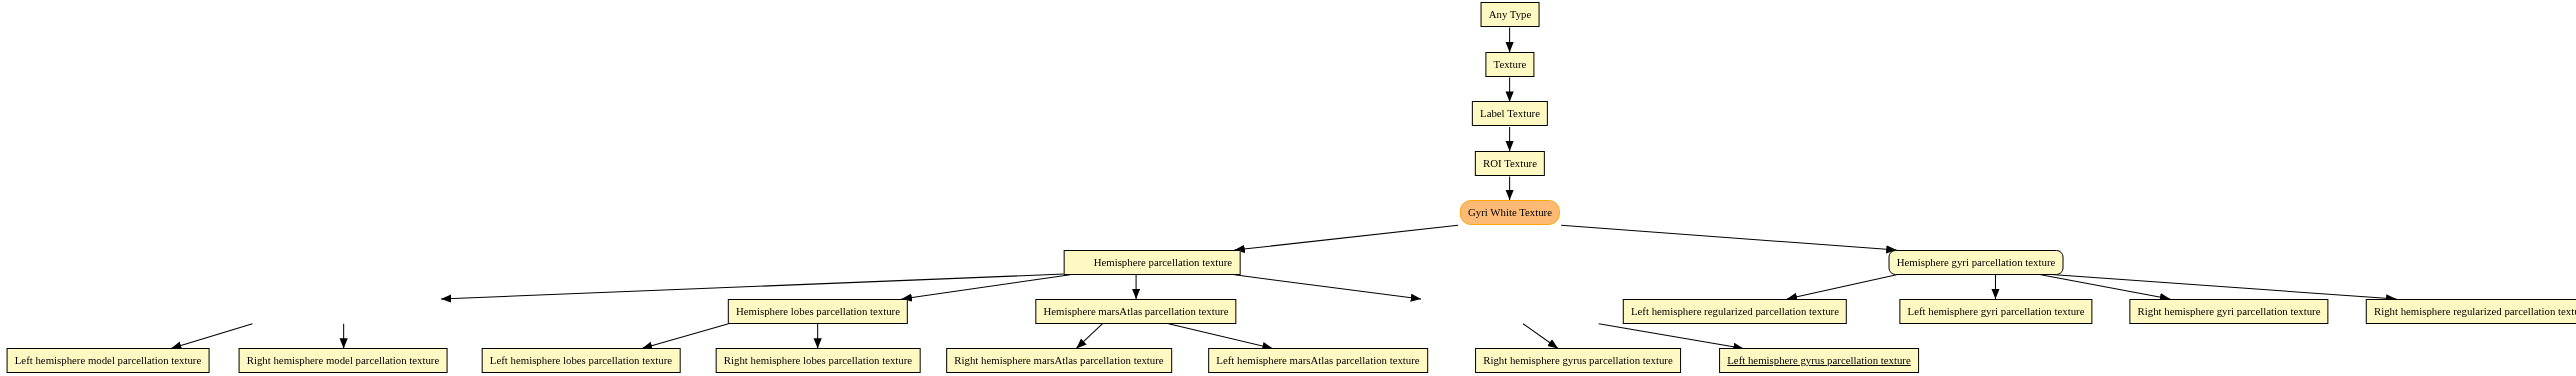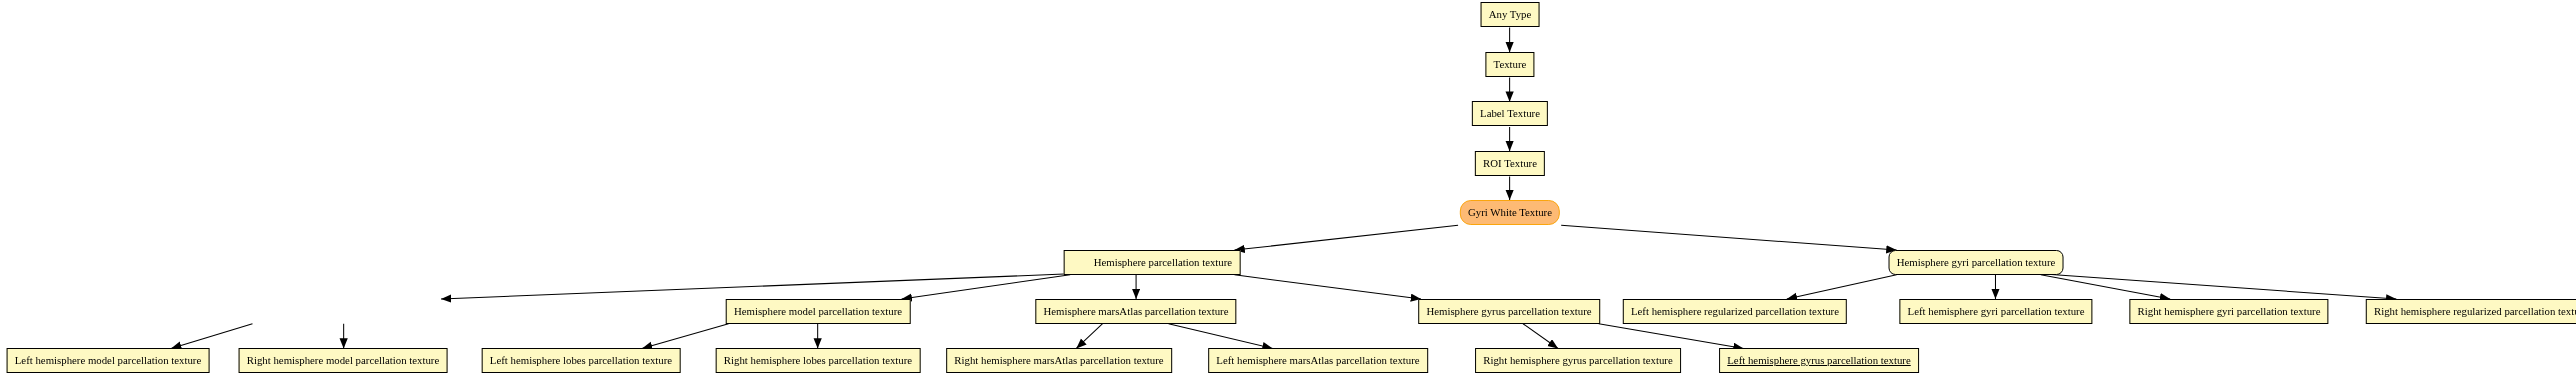--- a/index.html
+++ b/index.html
@@ -77,23 +77,22 @@
       <line x1="2956" y1="628" x2="3024" y2="676" stroke="#000000" stroke-width="2" marker-end="url(#arrow)"></line>
       <line x1="3103" y1="628" x2="3384" y2="676" stroke="#000000" stroke-width="2" marker-end="url(#arrow)"></line>
     </svg>
     <div class="node" style="left: 1510px; top: 2.1px;">Any Type</div>
     <div class="node" style="left: 1510px; top: 52px;">Texture</div>
     <div class="node" style="left: 1510px; top: 101px;">Label Texture</div>
     <div class="node" style="left: 1510px; top: 151px;">ROI Texture</div>
     <div class="node highlight" style="left: 1510px; top: 200px;">Gyri White Texture</div>
     <div class="node" style="left: 1152px; top: 250px; padding-left: 29px;">Hemisphere parcellation texture</div>
     <div class="node" style="left: 1976px; top: 250px; border-radius: 7px;">Hemisphere gyri parcellation texture</div>
-    <div class="node" style="left: 818px; top: 299px;">Hemisphere model parcellation texture</div>
+    <div class="node" style="left: 818px; top: 299px;">Hemisphere lobes parcellation texture</div>
     <div class="node" style="left: 1136px; top: 299px;">Hemisphere marsAtlas parcellation texture</div>
-    <div class="node" style="left: 1509px; top: 299px;">Hemisphere gyrus parcellation texture</div>
     <div class="node" style="left: 1735px; top: 299px;">Left hemisphere regularized parcellation texture</div>
     <div class="node" style="left: 1996px; top: 299px;">Left hemisphere gyri parcellation texture</div>
     <div class="node" style="left: 2229px; top: 299px;">Right hemisphere gyri parcellation texture</div>
     <div class="node" style="left: 2481px; top: 299px;">Right hemisphere regularized parcellation texture</div>
     <div class="node" style="left: 108px; top: 348px;">Left hemisphere model parcellation texture</div>
     <div class="node" style="left: 343px; top: 348px;">Right hemisphere model parcellation texture</div>
     <div class="node" style="left: 581px; top: 348px;">Left hemisphere lobes parcellation texture</div>
     <div class="node" style="left: 1059px; top: 348px;">Right hemisphere marsAtlas parcellation texture</div>
     <div class="node" style="left: 818px; top: 348px;">Right hemisphere lobes parcellation texture</div>
     <div class="node" style="left: 1318px; top: 348px;">Left hemisphere marsAtlas parcellation texture</div>

